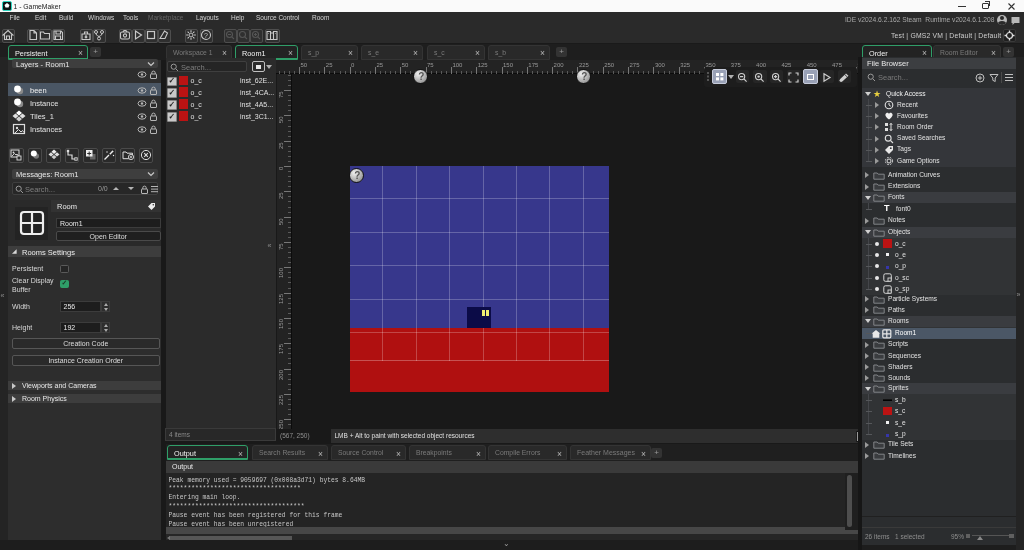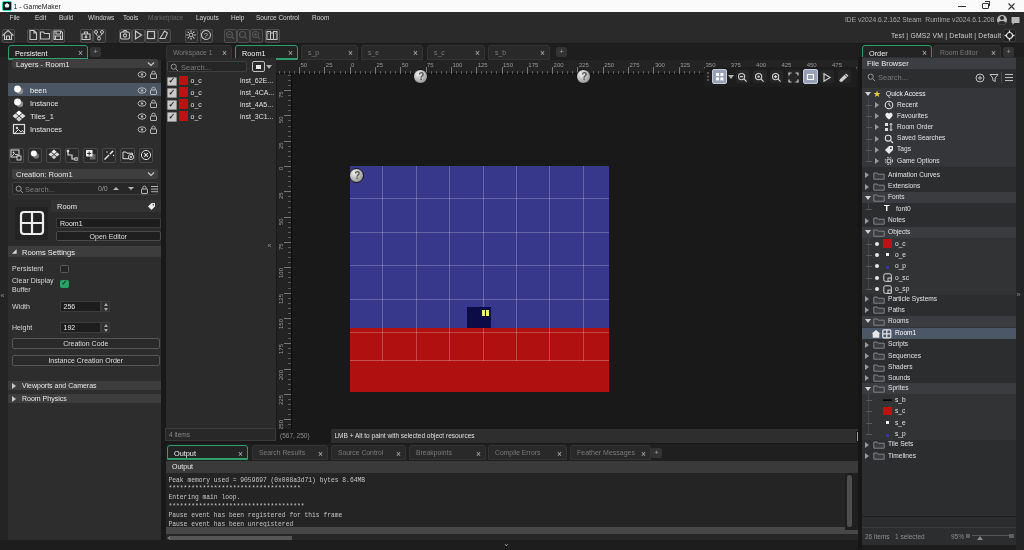--- a/index.html
+++ b/index.html
@@ -309,21 +309,21 @@
     <path d="M1 3 h3 l1 1.2 h5.5 v5.5 H1 z" stroke="#ddd" fill="none" stroke-width="1"></path>
     <circle cx="9" cy="8" r="2.6" fill="#2a2a2a" stroke="#ddd" stroke-width="0.9"></circle>
     <path d="M9 6.8 v2.4 M7.8 8 h2.4" stroke="#ddd" stroke-width="0.9"></path>
   </svg>
 <svg class="ab" style="left:140.0px;top:149.2px" width="12" height="12">
     <circle cx="6" cy="6" r="4.6" stroke="#ddd" fill="none" stroke-width="1"></circle>
     <path d="M4.2 4.2 L7.8 7.8 M7.8 4.2 L4.2 7.8" stroke="#ddd" stroke-width="1.1"></path>
   </svg>
 
 <div class="ab" style="left:11.5px;top:169.3px;width:146.5px;height:9.5px;background:#3e3e3e;border-radius:2px;"></div>
-<div class="txt" style="left:16px;top:170.3px;font-size:7.5px;color:#e8e8e8;">Creation: Room1</div>
+<div class="txt" style="left:16px;top:170.3px;font-size:7.5px;color:#e8e8e8;">Messages: Room1</div>
 <svg class="ab" style="left:147px;top:171.3px" width="8" height="6">
     <path d="M1 1.5 L4 4.5 L7 1.5" stroke="#c8c8c8" fill="none" stroke-width="1.2"></path>
   </svg>
 <div class="ab" style="left:11.5px;top:182.3px;width:146.5px;height:13px;background:#272727;border:1px solid #3f3f3f;border-radius:2px;"></div>
 <svg class="ab" style="left:14.5px;top:185px" width="9" height="9">
     <circle cx="3.7" cy="3.7" r="2.6" stroke="#9a9a9a" fill="none" stroke-width="1"></circle>
     <path d="M5.8 5.8 L8 8" stroke="#9a9a9a" stroke-width="1"></path>
   </svg>
 <div class="txt" style="left:25px;top:184.5px;font-size:7.5px;color:#7f7f7f;">Search...</div>
 <div class="txt" style="left:98px;top:185px;font-size:7px;color:#9a9a9a;">0/0</div>

